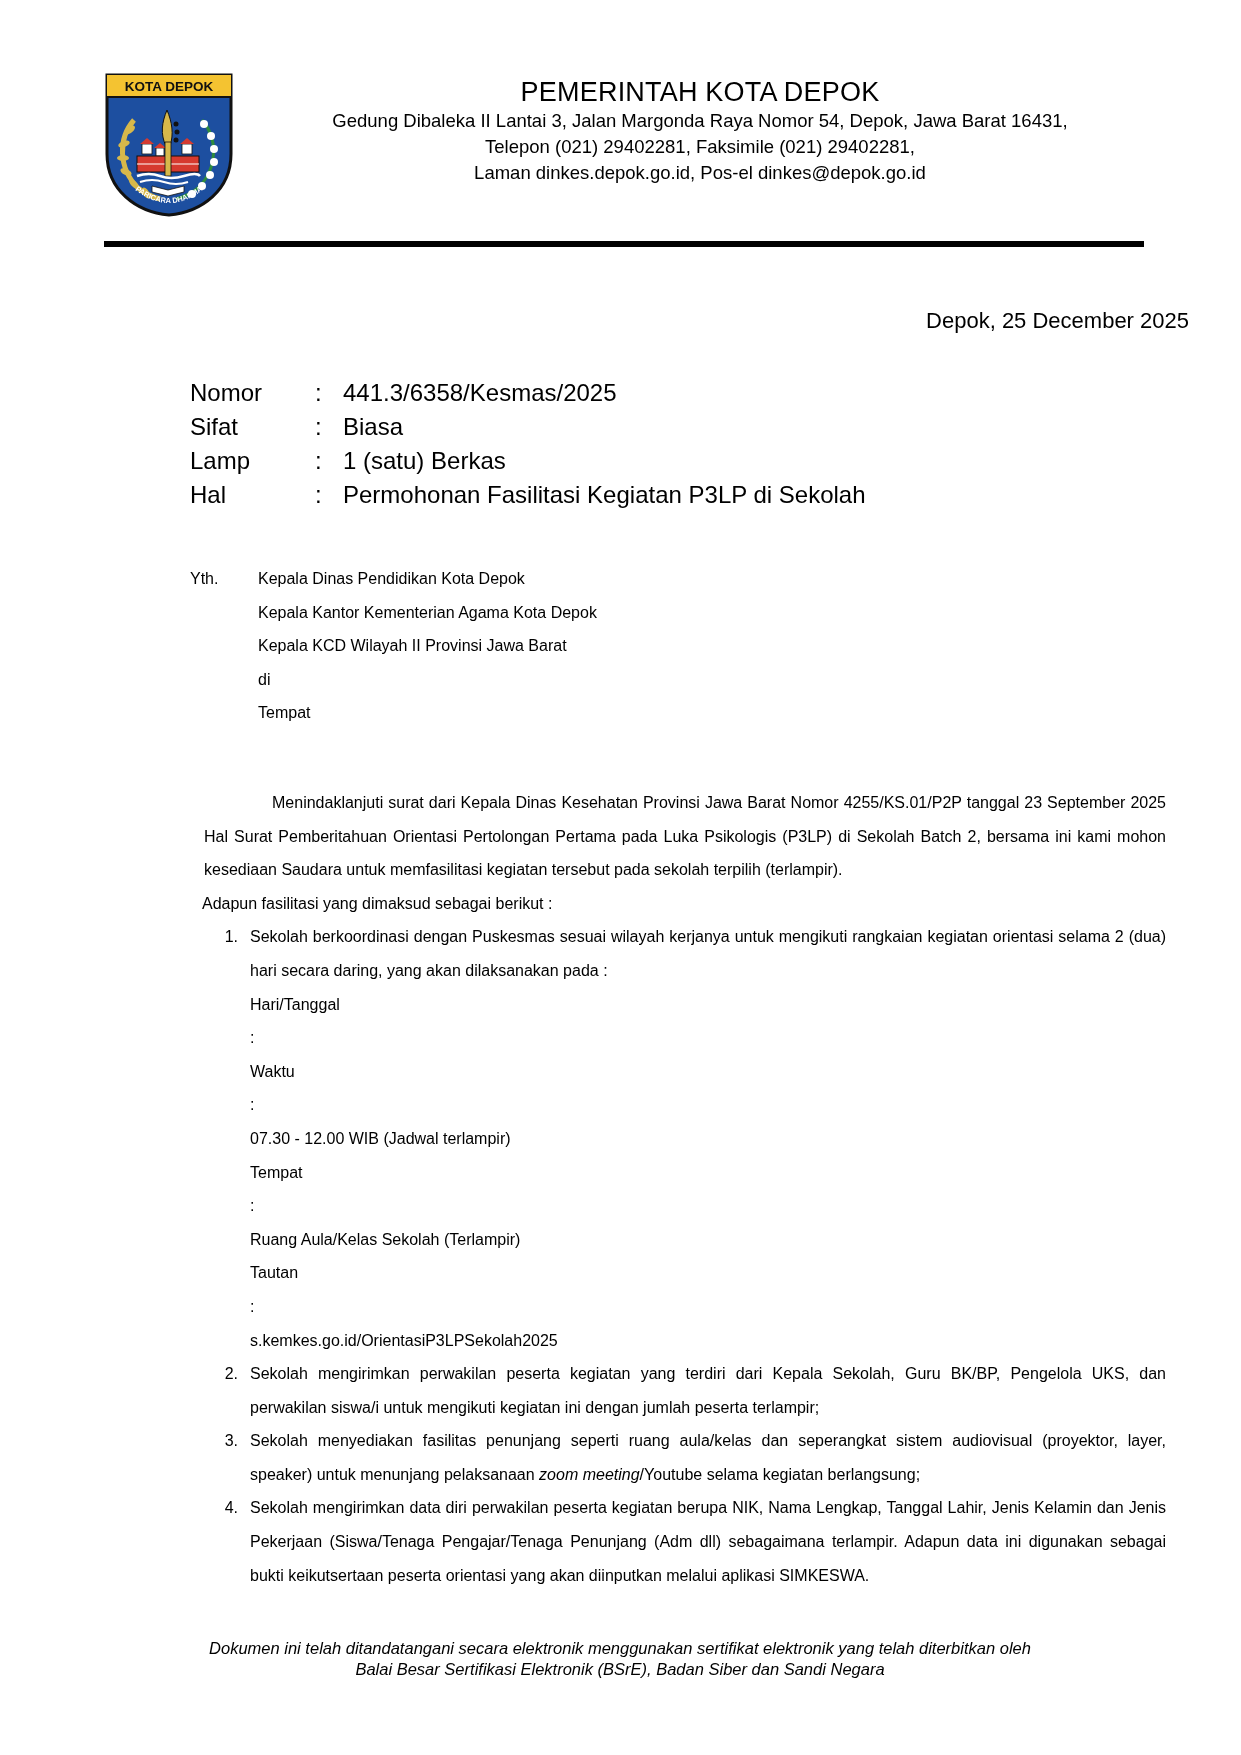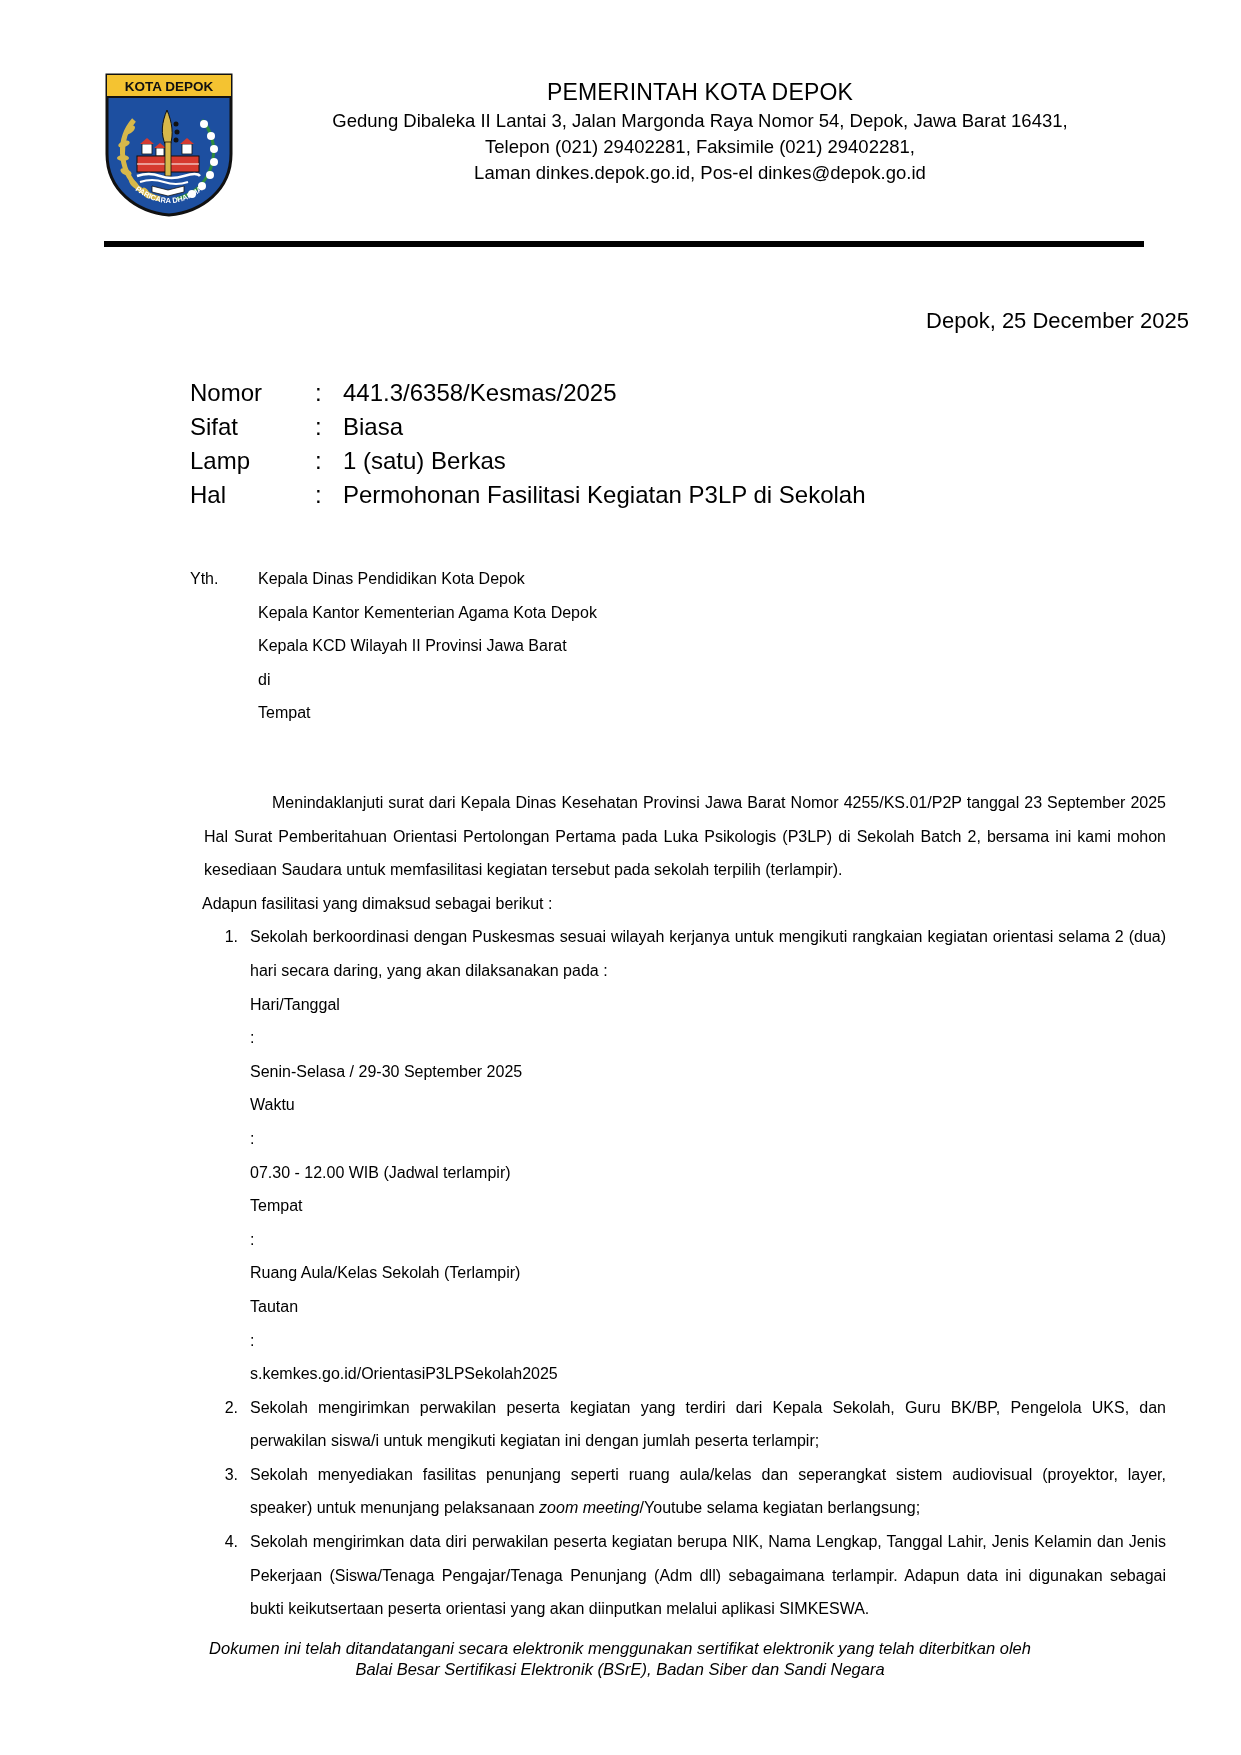--- a/index.html
+++ b/index.html
@@ -31,21 +31,21 @@
       height: 146px;
     }
     .kop {
       position: absolute;
       left: 250px;
       top: 76px;
       width: 900px;
       text-align: center;
     }
     .kop .gov {
-      font-size: 23px;
+      font-size: 27px;
       line-height: 32px;
       letter-spacing: 0.2px;
     }
     .kop .agency {
       font-size: 36px;
       line-height: 42px;
       font-weight: bold;
     }
     .kop .addr {
       font-size: 18.5px;
@@ -289,21 +289,20 @@
     <div class="list">
 
       <div class="item">
         <span class="num">1.</span>
         <div class="txt">
           <div>Sekolah berkoordinasi dengan Puskesmas sesuai wilayah kerjanya untuk mengikuti rangkaian kegiatan orientasi selama 2 (dua) hari secara daring, yang akan dilaksanakan pada :</div>
           <div class="sched">
             <div class="row">
               <span class="k">Hari/Tanggal</span>
               <span class="s">:</span>
-              <span class="v">Senin-Selasa / 29-30 September 2025</span>
             </div>
             <div class="row">
               <span class="k">Waktu</span>
               <span class="s">:</span>
               <span class="v">07.30 - 12.00 WIB (Jadwal terlampir)</span>
             </div>
             <div class="row">
               <span class="k">Tempat</span>
               <span class="s">:</span>
               <span class="v">Ruang Aula/Kelas Sekolah (Terlampir)</span>

